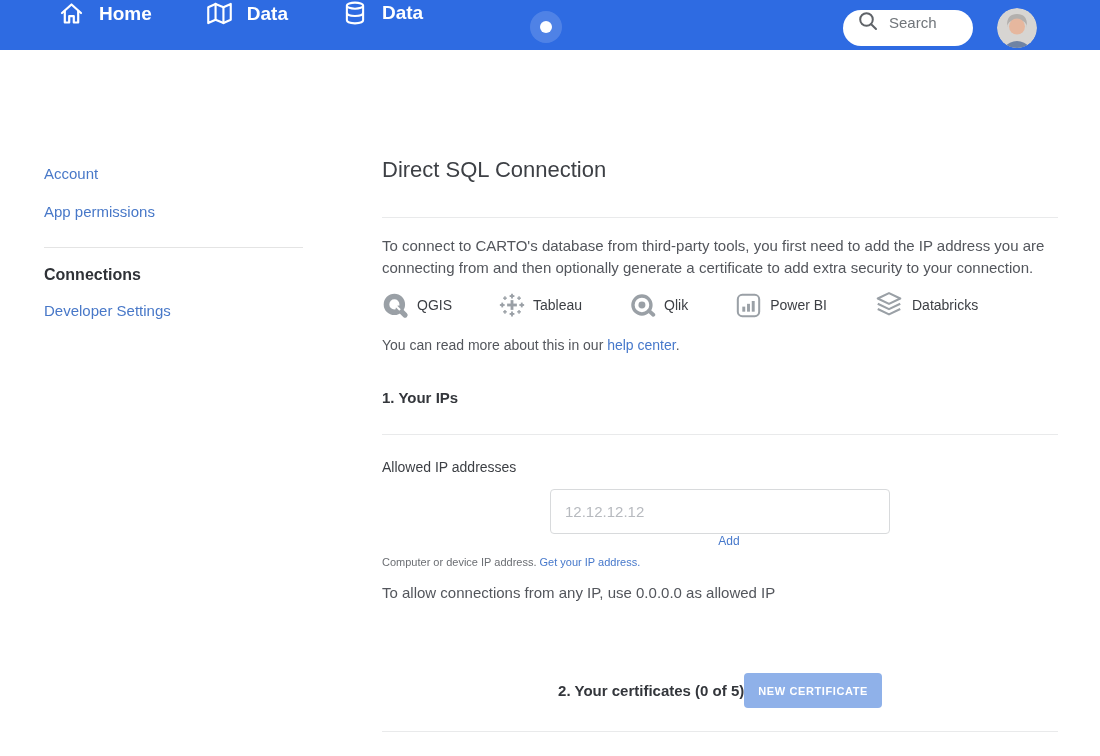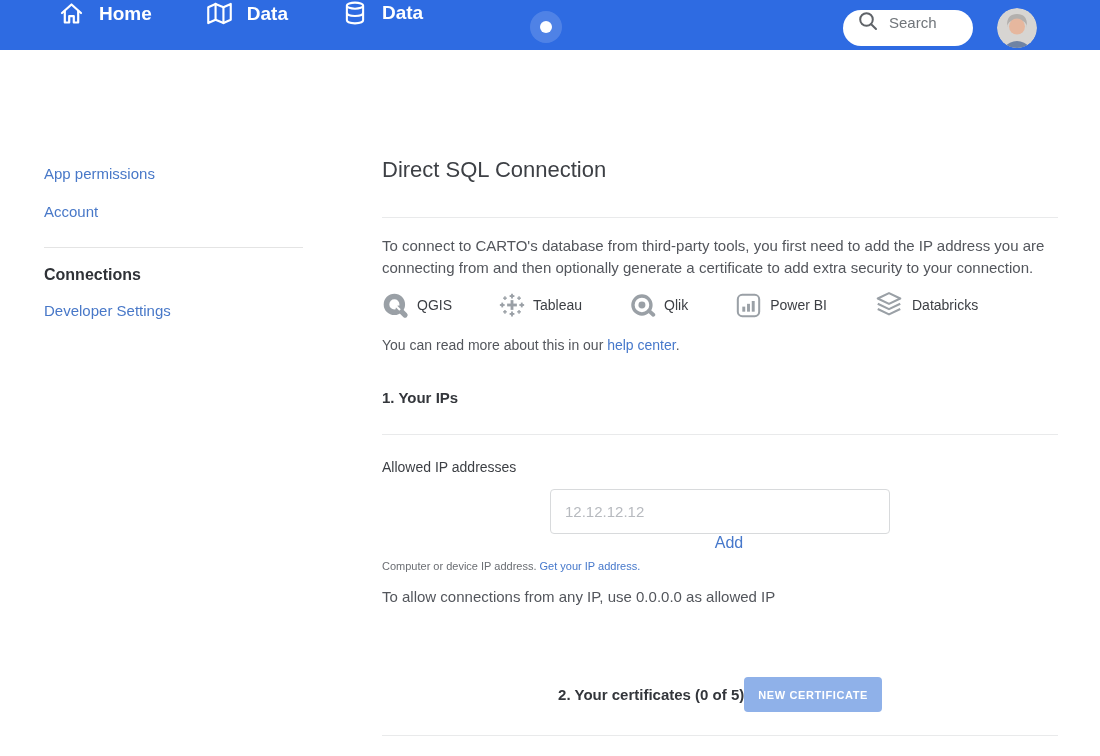--- a/index.html
+++ b/index.html
@@ -52,21 +52,21 @@
 
   .section-heading { margin-top: 36px; font-size: 15px; font-weight: 700; color: #33363b; }
   .divider.after-ips { margin-top: 28px; }
 
   .field-label { margin-top: 24px; font-size: 14px; color: #3c3f44; }
   .input-row { margin-top: 14px; display: flex; align-items: center; flex-direction: column; }
   .ip-input { width: 340px; height: 45px; border: 1px solid #d8dadc; border-radius: 4px;
     padding: 0 14px; font-size: 15px; color: #3c4043; outline: none;
     font-family: "Liberation Sans", sans-serif; }
   .ip-input::placeholder { color: #b7babf; }
-  .add-link { margin-left: 18px; font-size: 16px; color: #4678cb; cursor: pointer; }
+  .add-link { margin-left: 18px; font-size: 12px; color: #4678cb; cursor: pointer; }
   .helper { margin-top: 8px; font-size: 11px; color: #6b6e73; }
   .any-ip { margin-top: 16px; font-size: 15px; color: #53565c; }
 
   .cert-header { margin-top: 72px; display: flex; align-items: center;
     justify-content: center; }
   .new-cert-btn { background: #8fb1e9; color: #ffffff; border: none; border-radius: 4px;
     height: 35px; padding: 0 14px; font-size: 11px; font-weight: 700;
     letter-spacing: 0.6px; cursor: pointer; font-family: "Liberation Sans", sans-serif; }
   .divider.after-cert { margin-top: 23px; }
   .empty-state { margin-top: 21px; font-size: 20px; color: #87898c; }
@@ -130,22 +130,22 @@
         <circle cx="20" cy="18.5" r="8" fill="#e6b79e"></circle>
         <path d="M4 42 Q20 24 36 42 Z" fill="#6f83a3"></path>
       </g>
     </svg>
   </div>
 </nav>
 
 <div class="page">
 
   <aside class="sidebar">
+    <div class="side-link">Account</div>
     <div class="side-link">App permissions</div>
-    <div class="side-link">Account</div>
     <hr class="side-divider">
     <div class="side-current">Connections</div>
     <div class="side-link">Developer Settings</div>
   </aside>
 
   <main class="main">
     <h1 class="page-title">Direct SQL Connection</h1>
     <hr class="divider after-title">
 
     <p class="intro">To connect to CARTO's database from third-party tools, you first need to add the IP address you are connecting from and then optionally generate a certificate to add extra security to your connection.</p>

